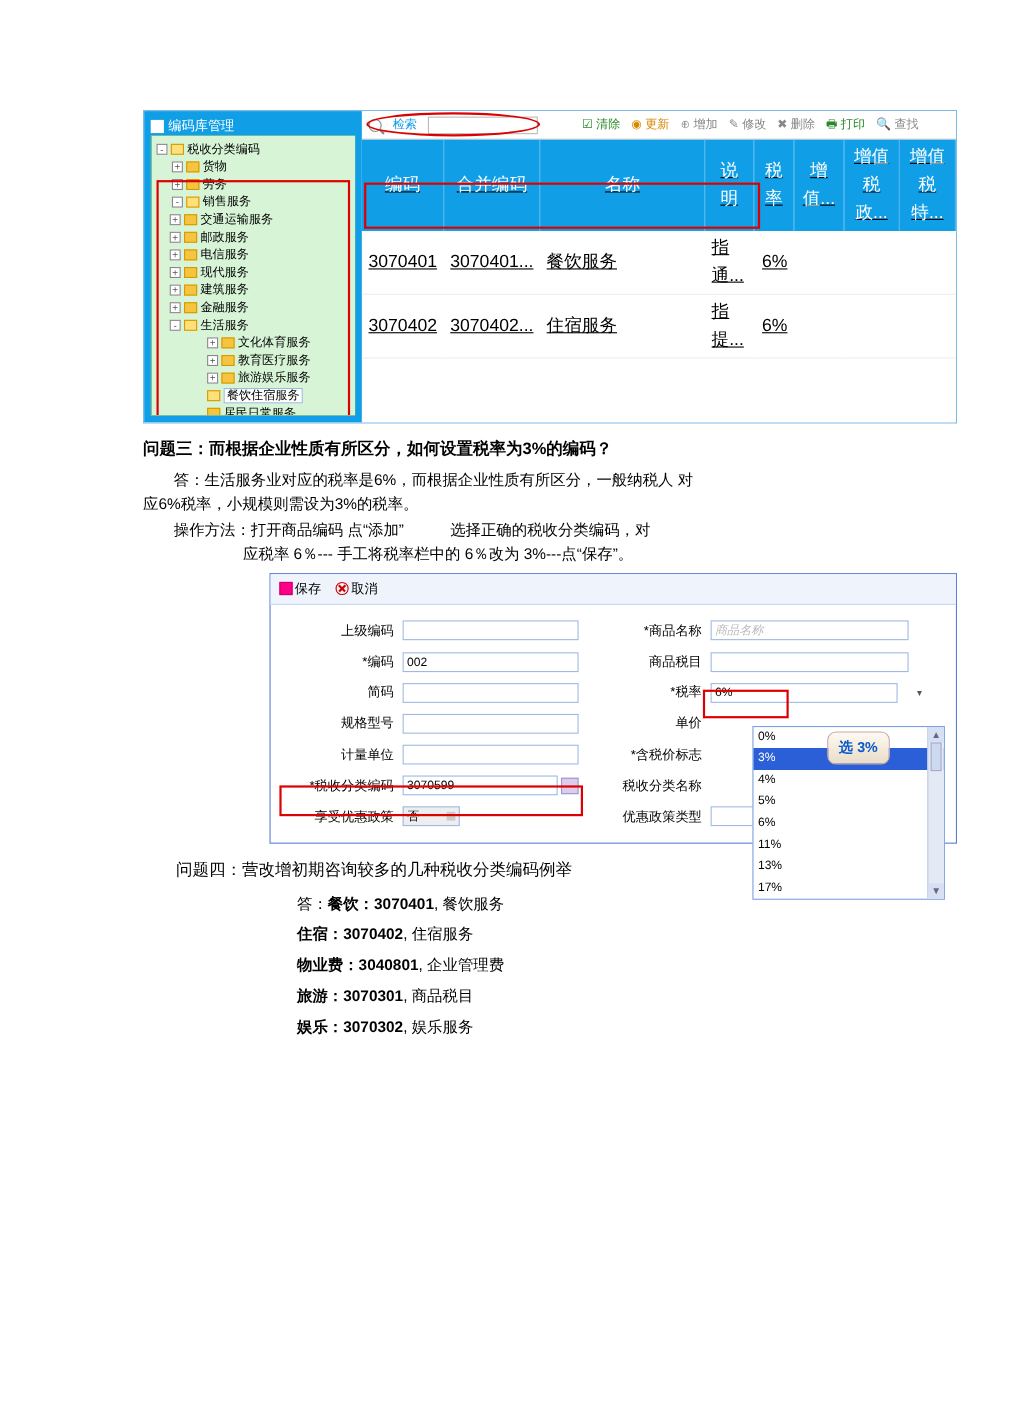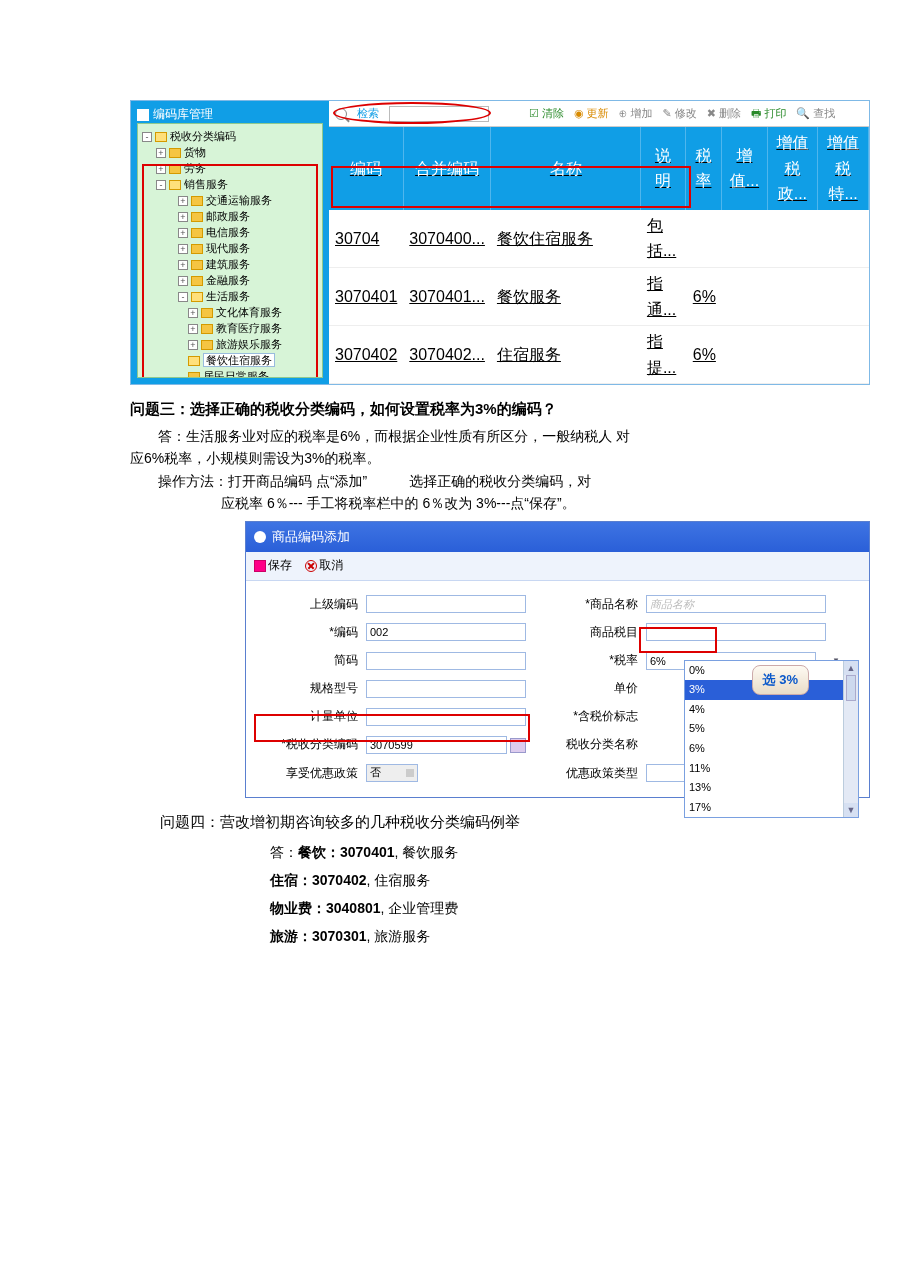--- a/index.html
+++ b/index.html
@@ -11,21 +11,21 @@
   .app1 .side-title { color:#fff; padding:4px 6px; font-size:12px; display:flex; align-items:center; gap:4px;}
   .app1 .side-title .ico{width:12px;height:12px;background:#fff;display:inline-block;}
   .app1 .tree-wrap { position:absolute; left:6px; top:22px; bottom:6px; right:6px; background:#d7f4d7; border:1px solid #8ec98e; overflow:auto;}
   .red-box-tree { position:absolute; border:2px solid #d00; pointer-events:none; }
   .tree { padding:4px; line-height:16px; font-size:11px;}
   .tree .node { white-space:nowrap; }
   .tree .pm { display:inline-block; width:10px; height:10px; border:1px solid #888; background:#fff; text-align:center; line-height:8px; font-size:9px; margin-right:3px; color:#555;}
   .tree .folder { display:inline-block; width:12px; height:10px; background:#f5c542; border:1px solid #d49a00; margin-right:3px; vertical-align:middle;}
   .tree .folder.open{ background:#ffe07a;}
   .tree .sel { background:#fff; border:1px solid #9bd; padding:0 2px;}
-  .tree .lvl1{padding-left:14px;} .tree .lvl2{padding-left:36px;} .tree .lvl3{padding-left:46px;}
+  .tree .lvl1{padding-left:14px;} .tree .lvl2{padding-left:12px;} .tree .lvl3{padding-left:46px;}
 
   .app1 .main { position:absolute; left:198px; right:0; top:0; bottom:0; background:#fff;}
   .app1 .toolbar { height:26px; border-bottom:1px solid #ccc; display:flex; align-items:center; padding:0 6px; gap:10px; color:#109ee6; font-size:11px;}
   .app1 .toolbar .grp{color:#888;}
   .app1 .search-ico{ width:12px;height:12px; border:1.5px solid #888; border-radius:50%; position:relative; display:inline-block;}
   .app1 .search-ico::after{content:"";position:absolute;width:5px;height:1.5px;background:#888;transform:rotate(45deg);right:-4px;bottom:-2px;}
   .app1 .search-box{ width:100px; height:16px; border:1px solid #bbb;}
   .red-oval{ position:absolute; border:2px solid #d00; border-radius:50%; pointer-events:none;}
   .app1 table { width:100%; border-collapse:collapse; font-size:16px;text-decoration:underline; }
   .app1 thead th { background:#109ee6; color:#fff; font-weight:normal; padding:3px 6px; text-align:center; border-right:1px solid #4fb6ed;}
@@ -120,30 +120,20 @@
         <th style="width:150px">名称</th>
         <th>说明</th>
         <th>税率</th>
         <th>增值...</th>
         <th>增值税政...</th>
         <th>增值税特...</th>
       </tr>
         </thead>
       <tbody>
         <tr>
-            <td>30704</td>
-            <td>3070400...</td>
-            <td>餐饮住宿服务</td>
-            <td>包括...</td>
-            <td></td>
-            <td></td>
-            <td></td>
-            <td></td>
-          </tr>
-        <tr>
             <td>3070401</td>
             <td>3070401...</td>
             <td>餐饮服务</td>
             <td>指通...</td>
             <td style="text-align:right">6%</td>
             <td></td>
             <td></td>
             <td></td>
           </tr>
         <tr>
@@ -155,31 +145,27 @@
             <td></td>
             <td></td>
             <td></td>
           </tr>
       </tbody>
     </table>
     <div class="red-box-rows" style="left:2px;top:65px;width:360px;height:42px;"></div>
   </div>
 </div>
 
-<p class="section-title">问题三：选择正确的税收分类编码，如何设置税率为3%的编码？</p>
+<p class="section-title">问题三：而根据企业性质有所区分，如何设置税率为3%的编码？</p>
 <p class="indent1">答：生活服务业对应的税率是6%，而根据企业性质有所区分，一般纳税人 对</p>
 <p>应6%税率，小规模则需设为3%的税率。</p>
 <p><span style="display:inline-block;width:2em;"></span><span>操作方法：打开商品编码  点“添加”</span><span style="display:inline-block;width:3em;"></span><span>选择正确的税收分类编码，对</span></p>
 <p class="indent2">应税率 6％--- 手工将税率栏中的 6％改为 3%---点“保存”。</p>
 
 <div class="app2">
-  <div class="titlebar">
-    <span class="ico"></span>
-    <span>商品编码添加</span>
-  </div>
   <div class="toolbar2">
     <span class="save-ico"></span><span>保存</span>
     <span class="cancel-ico"></span><span>取消</span>
   </div>
   <div class="formgrid">
     <label>上级编码</label>
       <input type="text" class="inp" style="">
     <label>*商品名称</label>
       <div class="inp placeholder">商品名称</div>
       <span></span>
@@ -250,14 +236,15 @@
     </div>
   </div>
   <div class="callout" style="right:60px; top:143px;">选 3%</div>
 </div>
 
 <p class="q4">问题四：营改增初期咨询较多的几种税收分类编码例举</p>
 <div class="q4-body">
   <div><span>答：</span><b><span>餐饮：</span><span>3070401</span></b><span>, 餐饮服务</span></div>
   <div><b><span>住宿：</span><span>3070402</span></b><span>, 住宿服务</span></div>
   <div><b><span>物业费：</span><span>3040801</span></b><span>, 企业管理费</span></div>
-  <div><b><span>旅游：</span><span>3070301</span></b><span>, 旅游服务</span></div>
+  <div><b><span>旅游：</span><span>3070301</span></b><span>, 商品税目</span></div>
+  <div><b><span>娱乐：</span><span>3070302</span></b><span>, 娱乐服务</span></div>
 </div>
 
 </body></html>

